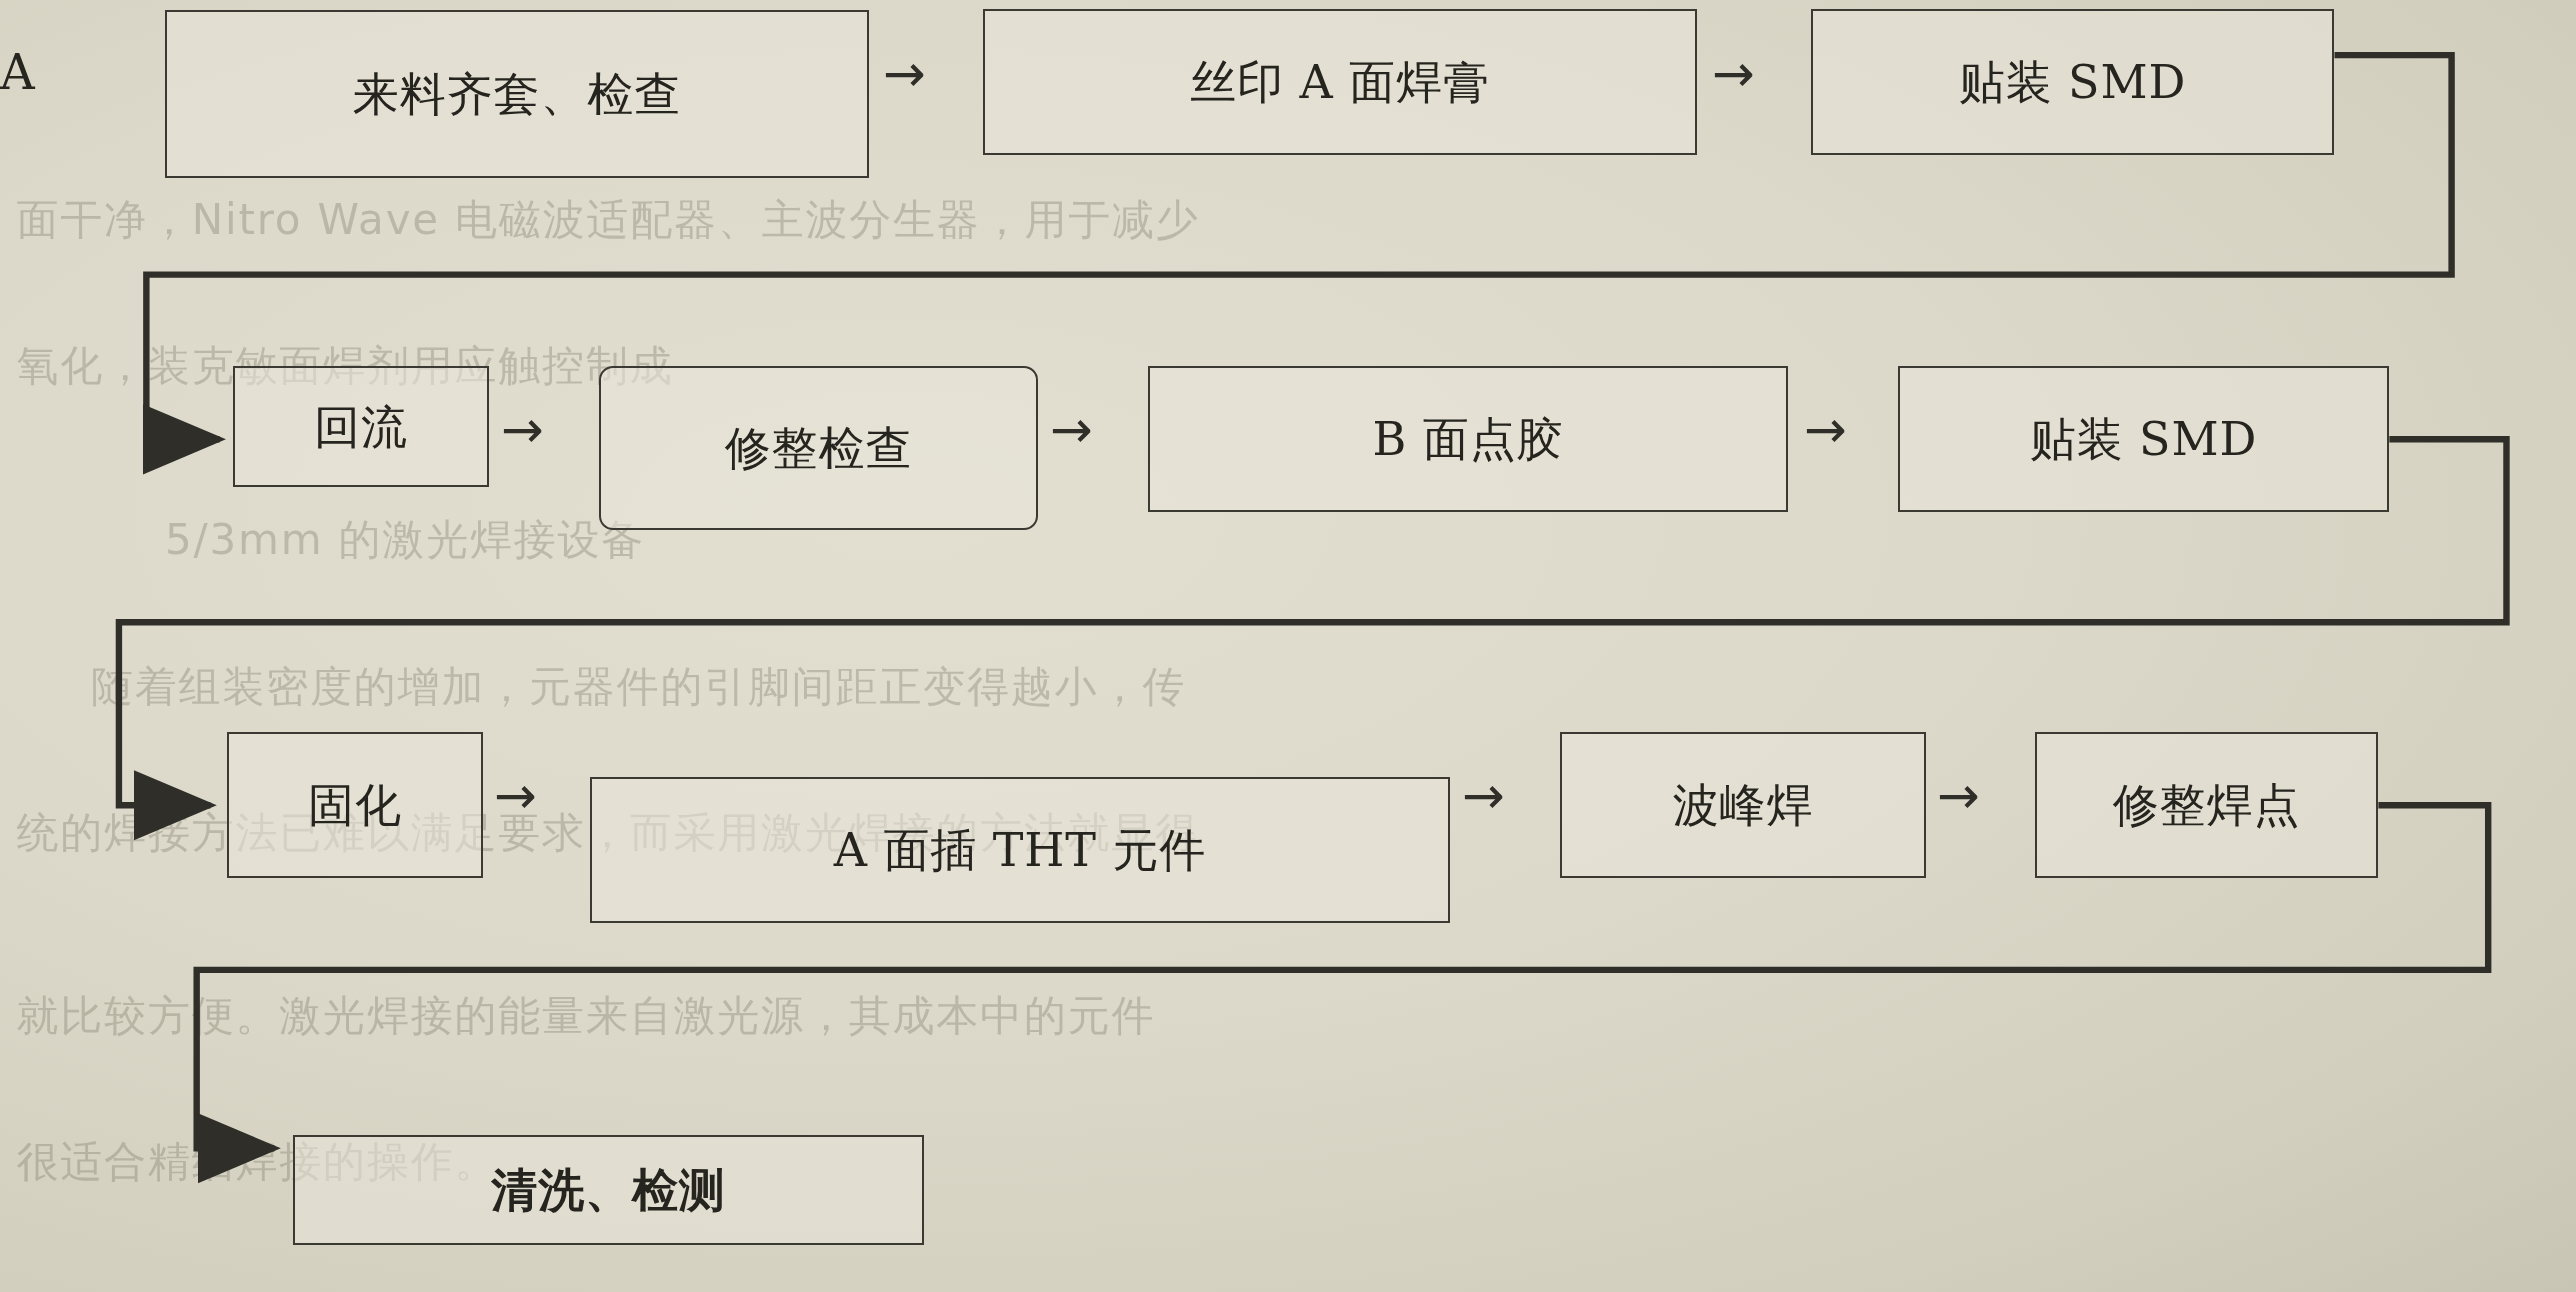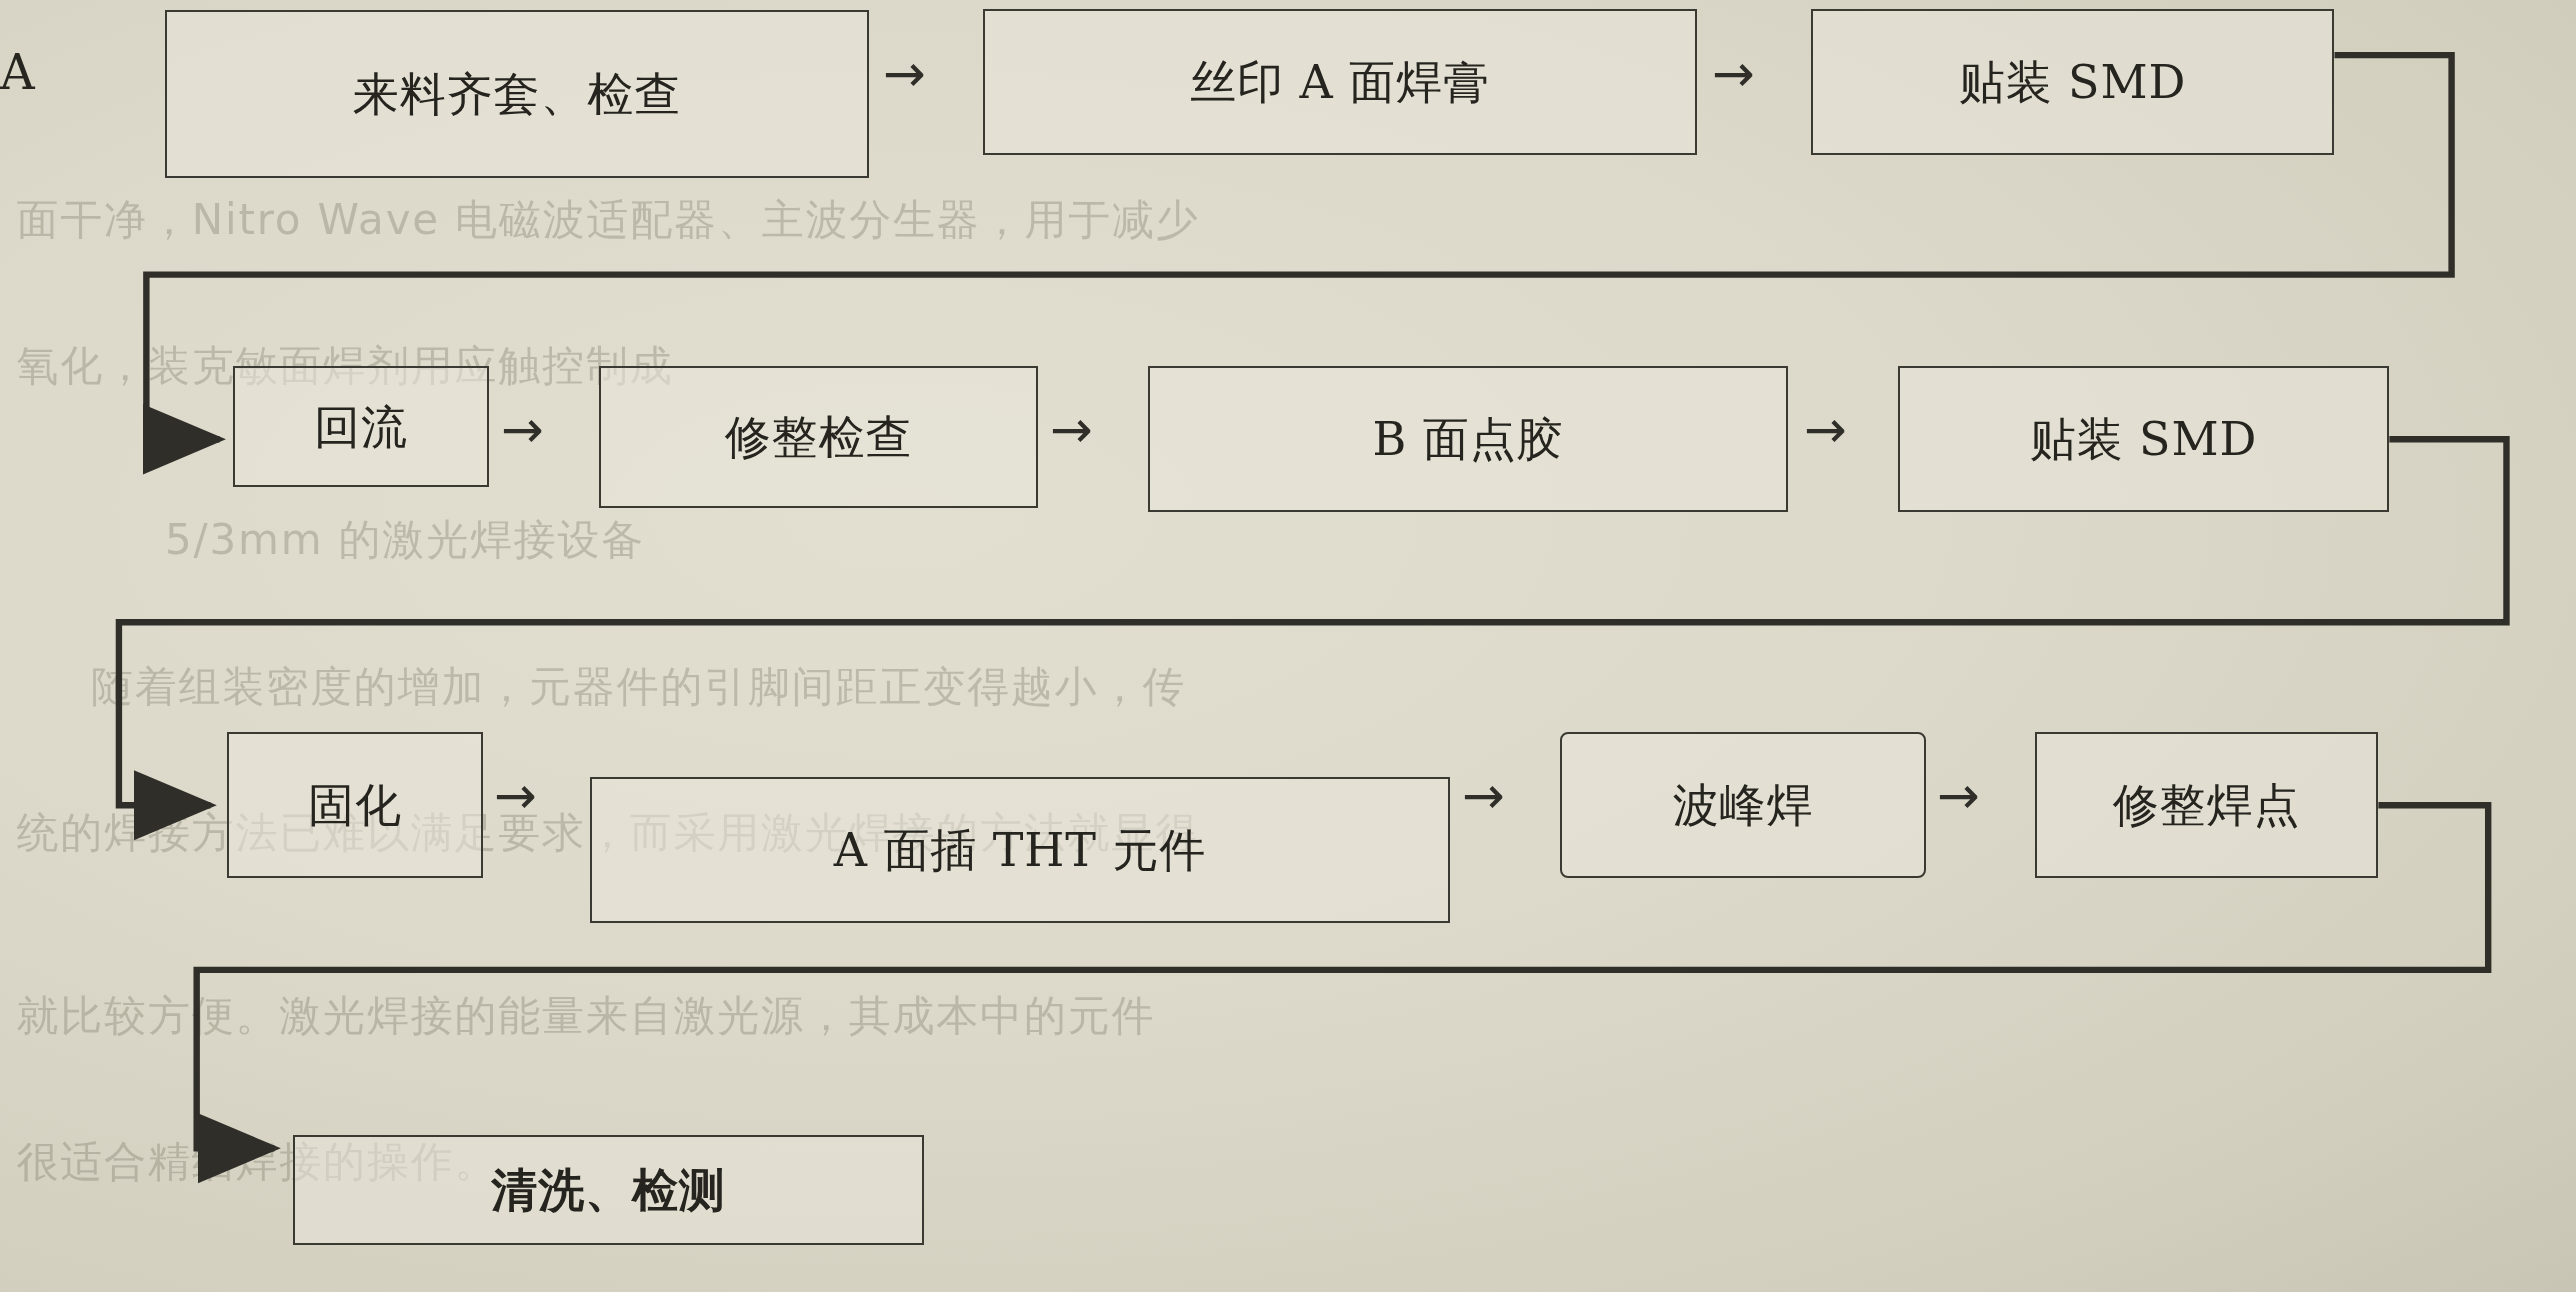--- a/index.html
+++ b/index.html
@@ -119,31 +119,31 @@
     <div class="edge-label" style="left:0px; top:44px;">A</div>
 
     <div class="node" style="left:165px;  top:10px;  width:704px;  height:168px;">来料齐套、检查</div>
     <div class="arrow" style="left:883px; top:48px;">→</div>
     <div class="node" style="left:983px; top:9.1px;  width:714px;  height:146px;">丝印 A 面焊膏</div>
     <div class="arrow" style="left:1712px; top:48px;">→</div>
     <div class="node" style="left:1811px; top:9.1px;  width:523px;  height:146px;">贴装 SMD</div>
 
     <div class="node" style="left:233px;  top:366px; width:256px;  height:121px;">回流</div>
     <div class="arrow" style="left:501px;  top:404px;">→</div>
-    <div class="node" style="left:599px;  top:366px; width:439px;  height:142px;">修整检查</div>
+    <div class="node" style="left:599px;  top:366px; width:439px;  height:164px;border-radius:14px;">修整检查</div>
     <div class="arrow" style="left:1050px; top:404px;">→</div>
     <div class="node" style="left:1148px; top:366px; width:640px;  height:146px;">B 面点胶</div>
     <div class="arrow" style="left:1804px; top:404px;">→</div>
     <div class="node" style="left:1898px; top:366px; width:491px;  height:146px;">贴装 SMD</div>
 
     <div class="node" style="left:227px;  top:732px; width:256px;  height:146px;">固化</div>
     <div class="arrow" style="left:494px;  top:770px;">→</div>
     <div class="node" style="left:590px;  top:732px; width:860px;  height:146px;margin-top:45px;">A 面插 THT 元件</div>
     <div class="arrow" style="left:1462px; top:770px;">→</div>
-    <div class="node" style="left:1560px; top:732px; width:366px;  height:146px;border-radius:8px;">波峰焊</div>
+    <div class="node" style="left:1560px; top:732px; width:366px;  height:146px;">波峰焊</div>
     <div class="arrow" style="left:1937px; top:770px;">→</div>
     <div class="node" style="left:2035px; top:732px; width:343px;  height:146px;">修整焊点</div>
 
     <div class="node" style="left:293px;  top:1135px; width:631px; height:110px;font-weight:bold;">清洗、检测</div>
 
   </div>
 </div>
 
 
 </body></html>

